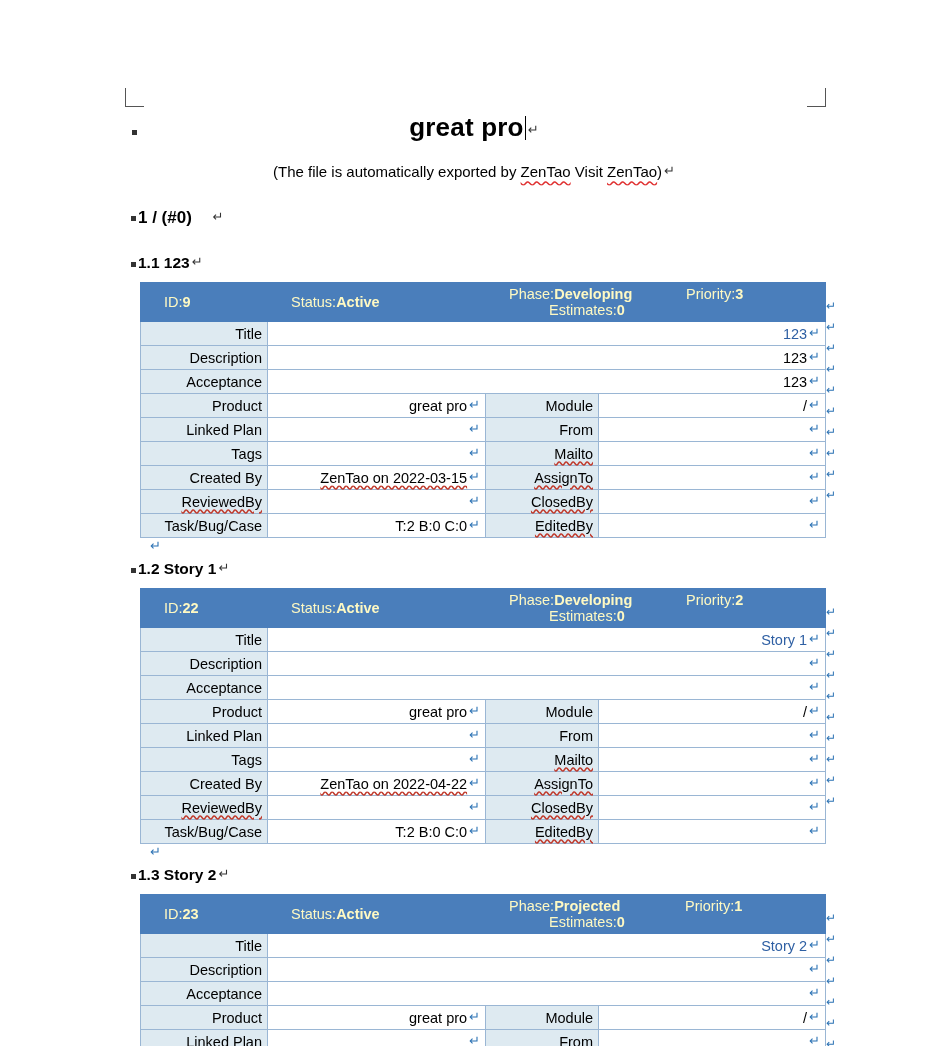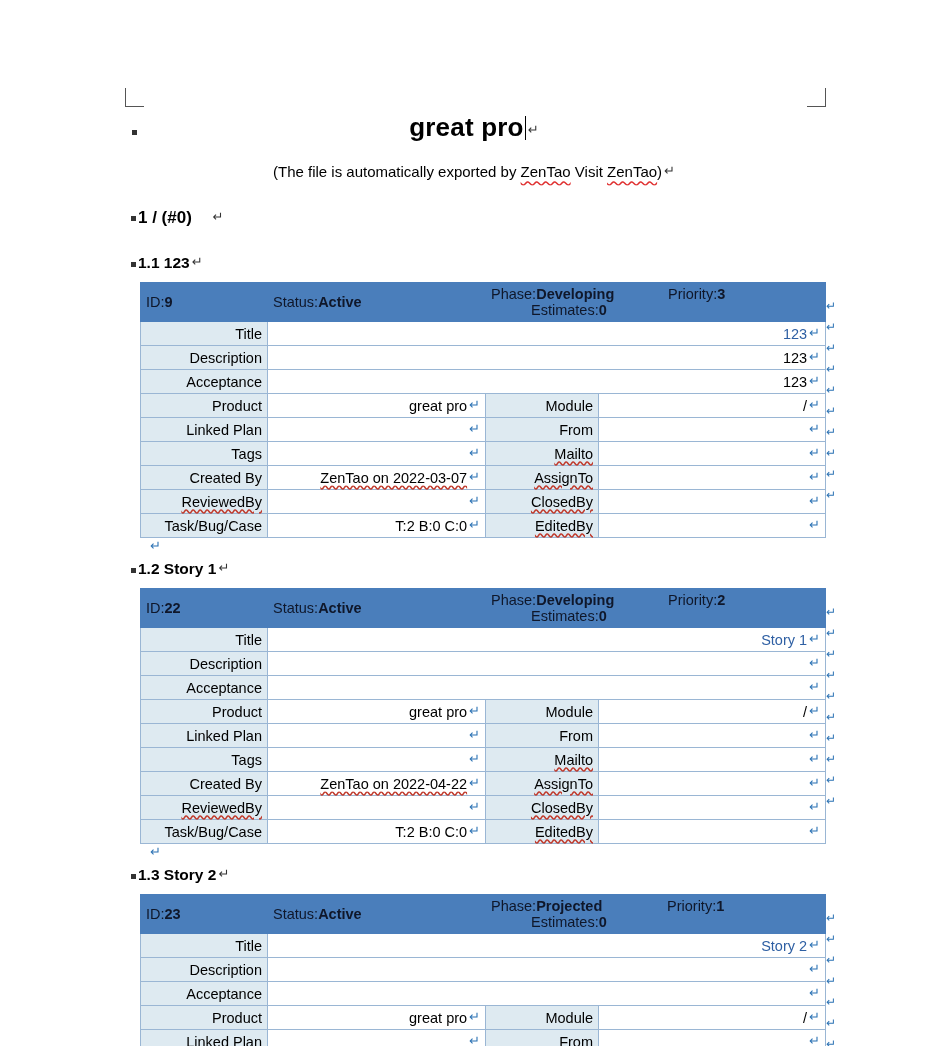--- a/index.html
+++ b/index.html
@@ -113,24 +113,24 @@
     font-size: 14.5px;
   }
   table.story td {
     border: 1px solid #9ab6d4;
     padding: 2px 5px;
     height: 19px;
     vertical-align: middle;
   }
   tr.header-row td {
     background: #4a7ebb;
-    color: #0f172a;
+    color: #fef9c3;
     border: 1px solid #4a7ebb;
     font-weight: normal;
-    padding: 3px 5px;
+    padding: 3px 23px;
   }
   tr.header-row td b { font-weight: bold; }
   .lbl {
     background: #deeaf1;
     text-align: right;
     white-space: nowrap;
   }
   .val {
     background: #ffffff;
     text-align: right;
@@ -236,21 +236,21 @@
           <td class="val"><span></span><span class="pilcrow">↵</span></td>
         </tr>
         <tr>
           <td class="lbl">Tags</td>
           <td class="val"><span></span><span class="pilcrow">↵</span></td>
           <td class="lbl"><span class="hdr-squig">Mailto</span></td>
           <td class="val"><span></span><span class="pilcrow">↵</span></td>
         </tr>
         <tr>
           <td class="lbl">Created By</td>
-          <td class="val"><span class="hdr-squig" style="text-decoration-color:#c0392b">ZenTao on 2022-03-07</span><span class="pilcrow">↵</span></td>
+          <td class="val"><span class="hdr-squig" style="text-decoration-color:#c0392b">ZenTao on 2022-03-15</span><span class="pilcrow">↵</span></td>
           <td class="lbl"><span class="hdr-squig">AssignTo</span></td>
           <td class="val"><span></span><span class="pilcrow">↵</span></td>
         </tr>
         <tr>
           <td class="lbl"><span class="hdr-squig">ReviewedBy</span></td>
           <td class="val"><span></span><span class="pilcrow">↵</span></td>
           <td class="lbl"><span class="hdr-squig">ClosedBy</span></td>
           <td class="val"><span></span><span class="pilcrow">↵</span></td>
         </tr>
         <tr>

